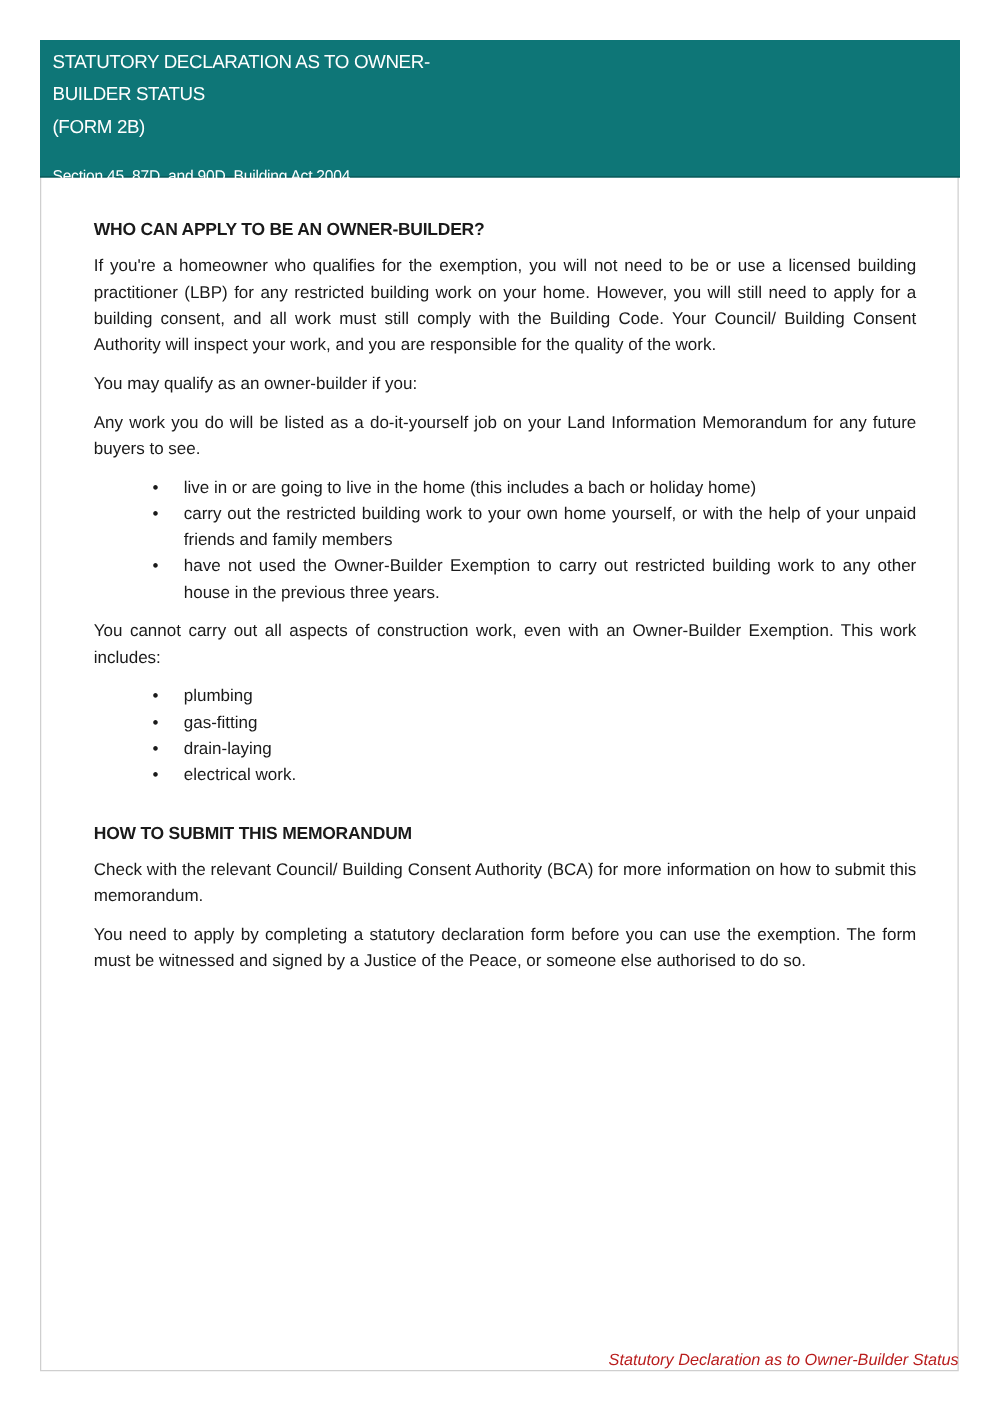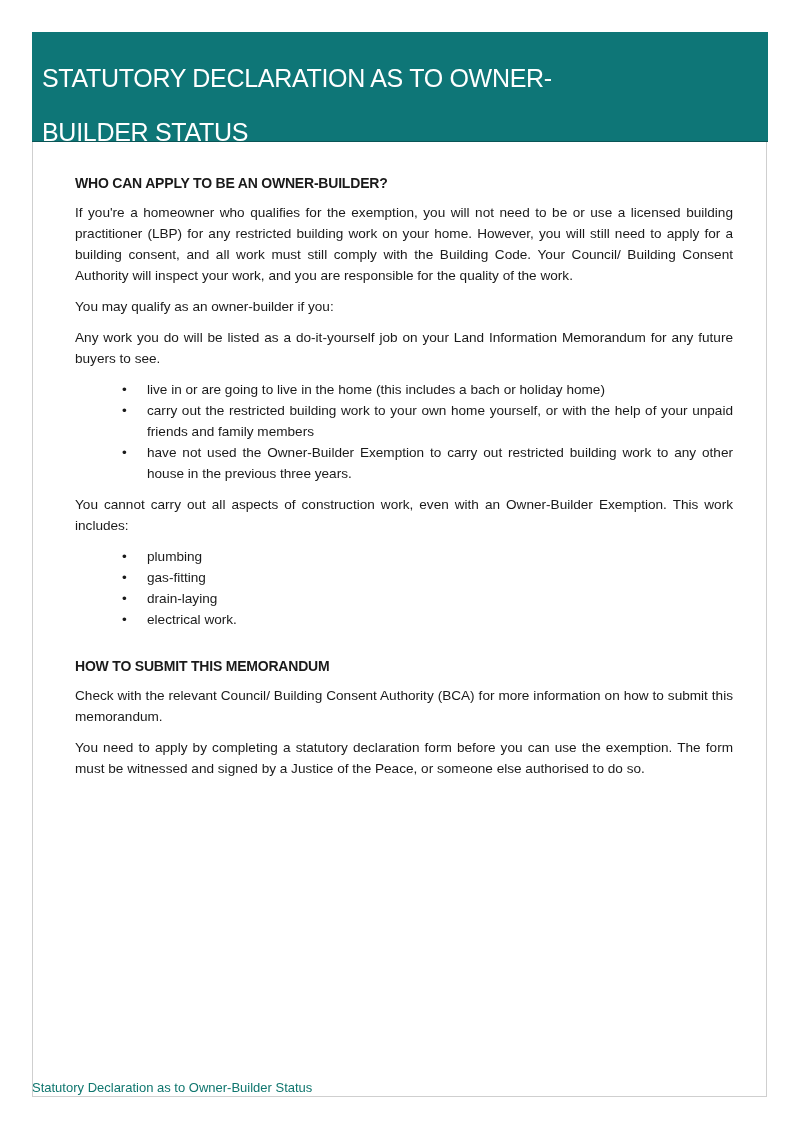--- a/index.html
+++ b/index.html
@@ -1,37 +1,38 @@
 <!DOCTYPE html>
 <html><head>
 <meta charset="utf-8">
 <style>
   html, body { margin: 0; padding: 0; background: #ffffff; }
   body { width: 800px; height: 1130px; position: relative; overflow: hidden; font-family: "Liberation Sans", sans-serif; color: #1a1a1a; }
   .page-frame { position: absolute; left: 32px; top: 32px; width: 735px; height: 1065px; border: 1px solid #cfcfcf; box-sizing: border-box; }
   .header { position: absolute; left: 32px; top: 32px; width: 736px; height: 110px; background: #0e7677; color: #ffffff; box-sizing: border-box; padding: 5px 0 0 10px; border-bottom: 1px solid #0a5556; }
-  .header .title { font-size: 25px; line-height: 26px; letter-spacing: -0.3px; font-family: "Liberation Sans", sans-serif; margin-top: 28px; }
+  .header .title { font-size: 15px; line-height: 26px; letter-spacing: -0.3px; font-family: "Liberation Sans", sans-serif; }
   .header .subtitle { font-size: 12.5px; line-height: 16px; margin-top: 18px; letter-spacing: -0.2px; }
   .content { position: absolute; left: 75px; top: 173px; width: 658px; font-size: 13.6px; line-height: 21px; }
   .heading { font-weight: bold; font-size: 14px; margin: 0 0 8px 0; letter-spacing: -0.2px; }
   .para { text-align: justify; margin: 0 0 10px 0; }
   .bullets { list-style: none; margin: 0 0 10px 0; padding: 0; }
   .bullets li { position: relative; padding-left: 72px; text-align: justify; }
   .bullets li .dot { position: absolute; left: 47px; top: 0; }
   .spacer-heading { margin-top: 26px; }
-  .footer { position: absolute; left: 32px; width: 735px; top: 1080px; text-align: left; font-size: 13px; color: #0f766e; }
+  .footer { position: absolute; left: 32px; width: 735px; top: 1080px; text-align: right; font-size: 13px; color: #b91c1c; font-style: italic; }
 </style>
 </head>
 <body>
 
 <div class="page-frame"></div>
 
 <div class="header">
   <div class="title">STATUTORY DECLARATION AS TO OWNER-</div>
   <div class="title">BUILDER STATUS</div>
+  <div class="title">(FORM 2B)</div>
   <div class="subtitle">Section 45, 87D, and 90D, Building Act 2004</div>
 </div>
 
 <div class="content">
   <div class="heading">WHO CAN APPLY TO BE AN OWNER-BUILDER?</div>
   <p class="para">If you're a homeowner who qualifies for the exemption, you will not need to be or use a licensed building practitioner (LBP) for any restricted building work on your home. However, you will still need to apply for a building consent, and all work must still comply with the Building Code. Your Council/ Building Consent Authority will inspect your work, and you are responsible for the quality of the work.</p>
   <p class="para">You may qualify as an owner-builder if you:</p>
   <p class="para">Any work you do will be listed as a do-it-yourself job on your Land Information Memorandum for any future buyers to see.</p>
 
   <ul class="bullets">

